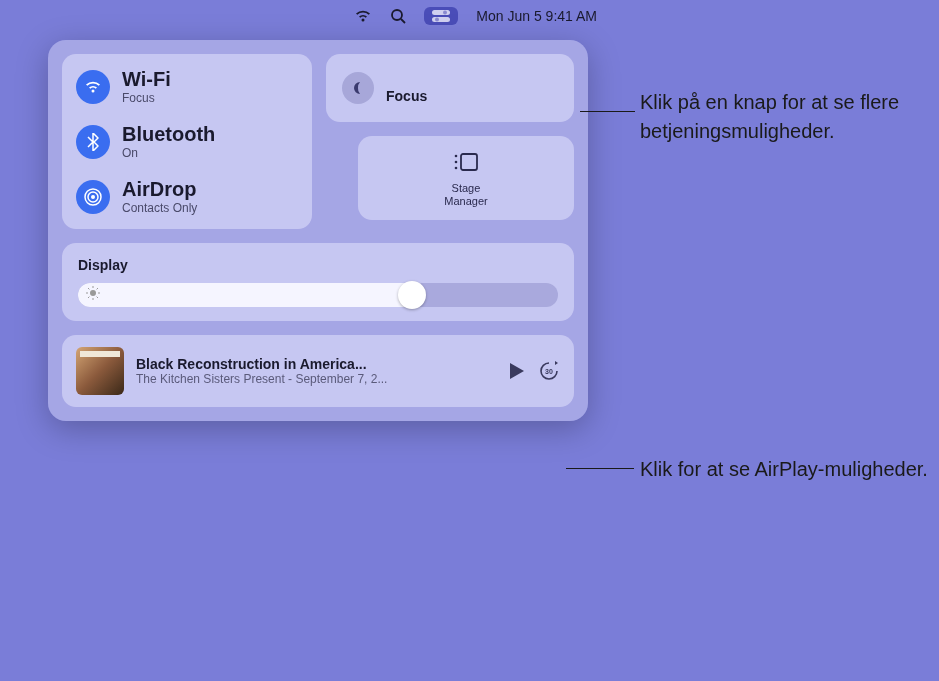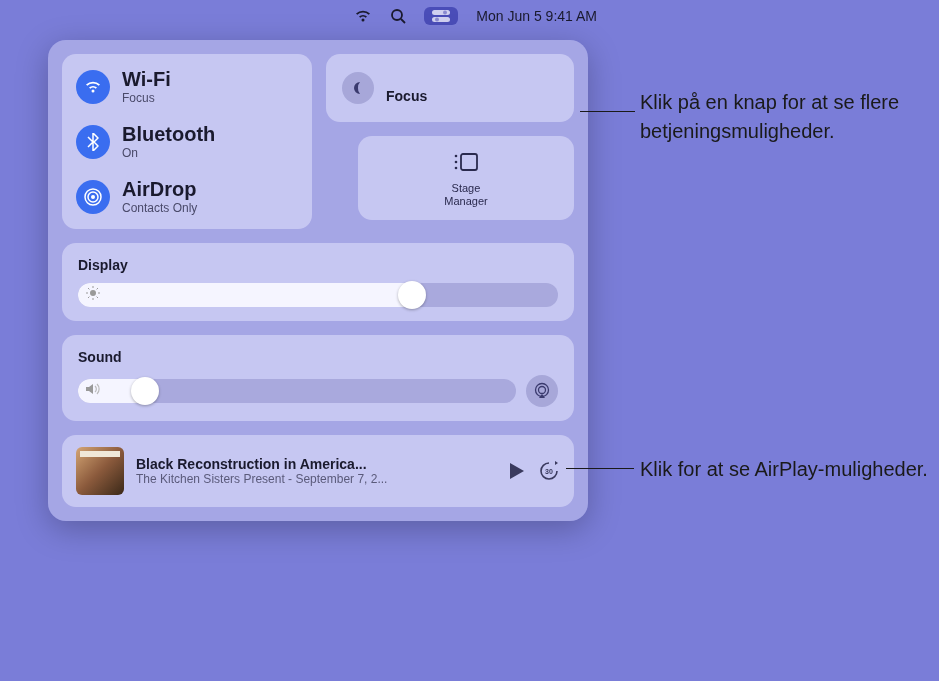--- a/index.html
+++ b/index.html
@@ -168,43 +168,20 @@
                   <line x1="10.6" y1="3.4" x2="12" y2="2"></line>
                 </g>
               </svg>
           </span>
           <div class="slider-thumb"></div>
         </div>
       </div>
     </div>
   </div>
 
-  <div class="tile slider-tile">
-    <div class="slider-title">Sound</div>
-    <div class="slider-row">
-      <div class="slider-track">
-        <div class="slider-fill" style="width:18%">
-          <span class="slider-leading-icon">
-            <svg width="16" height="14" viewBox="0 0 16 14">
-                <path d="M0 5v4h3l4 3V2L3 5H0z" fill="#999"></path>
-                <path d="M9 4a4 4 0 010 6M11 2a7 7 0 010 10" stroke="#bbb" stroke-width="1.2" fill="none"></path>
-              </svg>
-          </span>
-          <div class="slider-thumb"></div>
-        </div>
-      </div>
-      <div class="airplay-btn">
-        <svg width="18" height="18" viewBox="0 0 18 18">
-            <circle cx="9" cy="8" r="6.5" stroke="#3a3a6e" stroke-width="1.3" fill="none"></circle>
-            <circle cx="9" cy="8" r="3.5" stroke="#3a3a6e" stroke-width="1.3" fill="none"></circle>
-            <path d="M6 16l3-4 3 4z" fill="#3a3a6e"></path>
-          </svg>
-      </div>
-    </div>
-  </div>
 
   <div class="tile media-tile">
     <div class="album-art"></div>
     <div class="media-text">
       <div class="media-title">Black Reconstruction in America...</div>
       <div class="media-sub">The Kitchen Sisters Present - September 7, 2...</div>
     </div>
     <div class="media-controls">
       <span class="media-btn">
         <svg width="14" height="16" viewBox="0 0 14 16">

